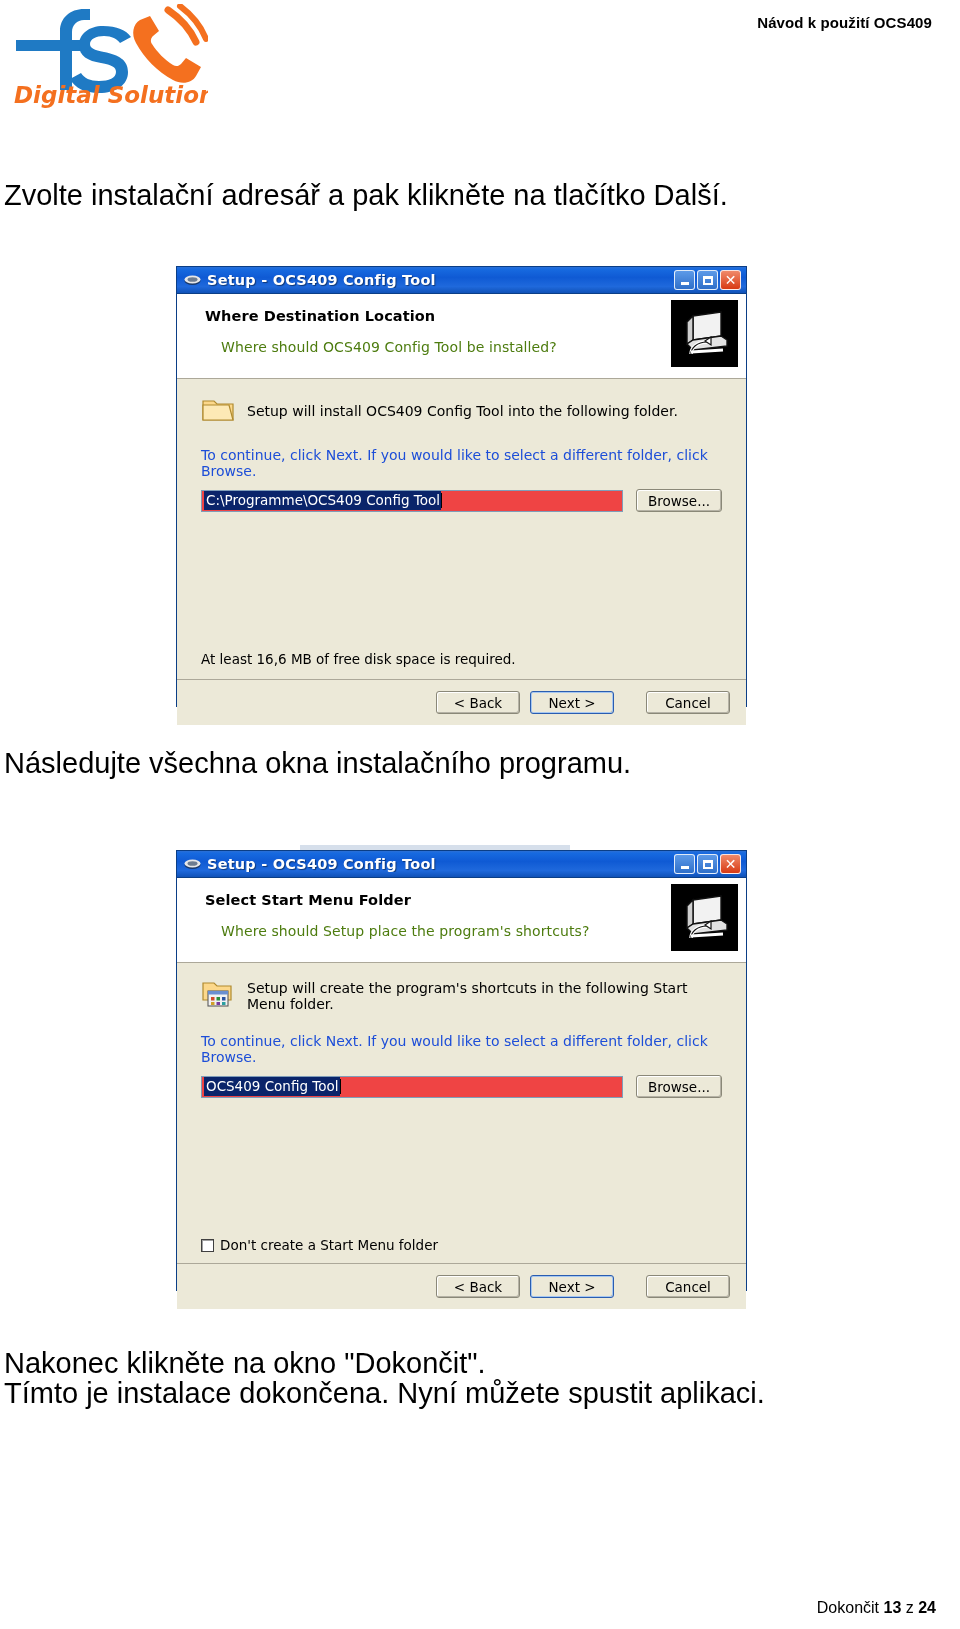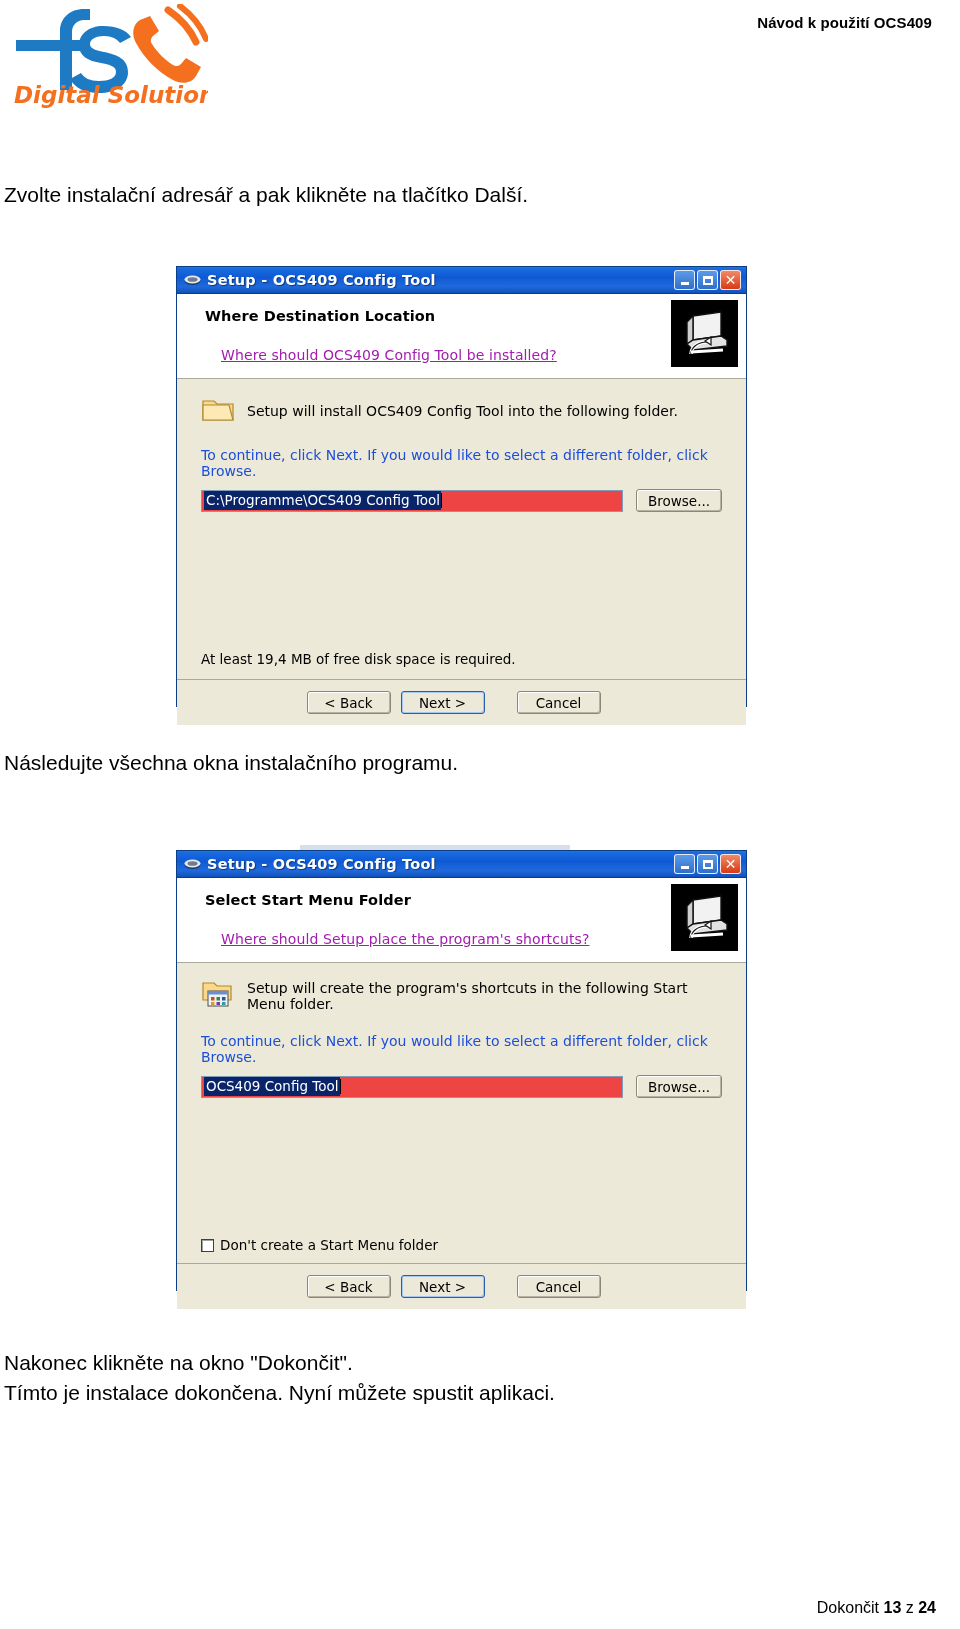--- a/index.html
+++ b/index.html
@@ -31,21 +31,21 @@
     font-size: 15px;
     font-weight: bold;
     color: #000;
     letter-spacing: .1px;
   }
 
   
   .para {
     position: absolute;
     left: 4px;
-    font-size: 21px;
+    font-size: 29px;
     color: #000;
     line-height: 30px;
     white-space: nowrap;
   }
   #para-1 { top: 180px; }
   #para-2 { top: 748px; }
   #para-3 { top: 1348px; }
   #para-4 { top: 1378px; }
 
   
@@ -119,23 +119,22 @@
     background: #ffffff;
     border-bottom: 1px solid #aca899;
     position: relative;
     padding: 14px 0 0 28px;
   }
   .wiz-h1 {
     font-size: 14.5px; font-weight: bold; color:#000;
     letter-spacing: .1px;
   }
   .wiz-h2 {
-    font-size: 14px; color:#a21caf; margin-top: 23px; margin-left: 16px;
+    font-size: 14px; color:#4d7c0f; margin-top: 15px; margin-left: 16px;
     letter-spacing: .1px;
-    text-decoration: underline;
   }
   .wiz-header-icon {
     position: absolute;
     right: 8px; top: 6px;
     width: 67px; height: 67px;
     background: #000;
     display:flex; align-items:center; justify-content:center;
   }
 
   
@@ -213,21 +212,21 @@
     font-size: 13.5px; color: #000;
   }
 
   
   .wiz-footer {
     border-top: 1px solid #aca899;
     background: #ece9d8;
     height: 46px;
     display: flex;
     align-items: center;
-    justify-content: center;
+    justify-content: flex-end;
     padding-right: 16px;
     gap: 10px;
     position: relative;
   }
   .wiz-footer .gap { width: 12px; }
 
   
   .page-footer {
     position: absolute;
     right: 24px; bottom: 12px;
@@ -314,21 +313,21 @@
     <div class="line-continue">To continue, click Next. If you would like to select a different folder, click Browse.</div>
 
     <div class="row-input">
       <div class="textfield">
         <span class="sel-text">C:\Programme\OCS409 Config Tool</span>
         <span class="caret"></span>
       </div>
       <div class="btn browse">Browse...</div>
     </div>
 
-    <div class="disk-note">At least 19,4 MB of free disk space is required.</div>
+    <div class="disk-note">At least 16,6 MB of free disk space is required.</div>
   </div>
 
   <div class="wiz-footer">
     <div class="btn">&lt; Back</div>
     <div class="btn focused">Next &gt;</div>
     <div class="gap"></div>
     <div class="btn">Cancel</div>
   </div>
 </div>
 

